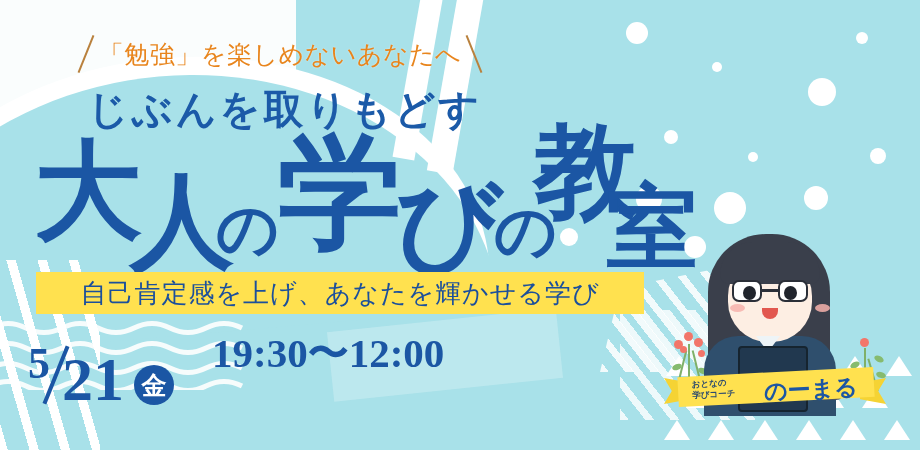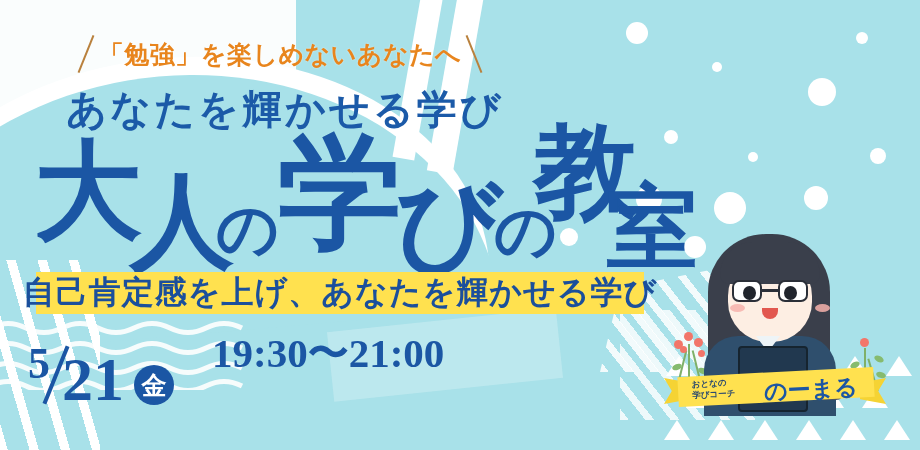--- a/index.html
+++ b/index.html
@@ -137,21 +137,21 @@
     left: 0; top: 34px;
     width: 560px;
     text-align: center;
     display: flex;
     align-items: center;
     justify-content: center;
     gap: 12px;
   }
   .kicker {
     font-family: "Liberation Sans", sans-serif;
-    font-weight: bold;
+    font-weight: normal;
     font-size: 25px;
     color: #e8851d;
     letter-spacing: .5px;
     white-space: nowrap;
     text-shadow: 0 0 2px rgba(255,255,255,.6);
   }
   .slash {
     display: inline-block;
     width: 2px; height: 40px;
     background: #b9813d;
@@ -199,22 +199,22 @@
     position: absolute;
     left: 36px; top: 272px;
     width: 608px; height: 42px;
     background: #ffe14f;
     display: flex;
     align-items: center;
     justify-content: center;
   }
   .yellow-band .txt {
     font-family: "Liberation Sans", sans-serif;
-    font-weight: bold;
-    font-size: 32px;
+    font-weight: normal;
+    font-size: 26px;
     color: #1b4f9c;
     letter-spacing: 1px;
     white-space: nowrap;
   }
 
   .date-row {
     position: absolute;
     left: 28px; top: 330px;
     height: 80px;
     display: flex;
@@ -513,21 +513,21 @@
     <div class="tri" style="left:182px;top:-14px;"></div>
     <div class="tri" style="left:226px;top:-14px;"></div>
   </div>
 
   <div class="kicker-wrap">
     <span class="slash l"></span>
     <span class="kicker">「勉強」を楽しめないあなたへ</span>
     <span class="slash r"></span>
   </div>
 
-  <div class="subline">あなたを輝かせる学び</div>
+  <div class="subline">じぶんを取りもどす</div>
 
   <div class="title">
     <span class="t-dai">大</span>
     <span class="t-jin">人</span>
     <span class="t-no1">の</span>
     <span class="t-gaku">学</span>
     <span class="t-bi">び</span>
     <span class="t-no2">の</span>
     <span class="t-kyo">教</span>
     <span class="t-shitsu">室</span>
@@ -538,21 +538,21 @@
   </div>
 
   <div class="date-row">
     <span class="date-num d-month">5</span>
     <span class="d-slash"></span>
     <span class="date-num d-day">21</span>
     <span class="dow">金</span>
   </div>
 
   <div class="time-venue">
-    <div class="time">19:30〜21:00</div>
+    <div class="time">19:30〜12:00</div>
   </div>
 
   <div class="flower-group" style="left:668px; top:330px; width:46px; height:56px;">
     <div class="stem" style="left:20px; top:14px; height:42px;"></div>
     <div class="stem" style="left:13px; top:20px; height:36px; transform:rotate(14deg);"></div>
     <div class="stem" style="left:28px; top:20px; height:36px; transform:rotate(-14deg);"></div>
     <div class="petal" style="left:16px; top:2px;"></div>
     <div class="petal" style="left:6px;  top:10px;"></div>
     <div class="petal" style="left:26px; top:8px;"></div>
     <div class="petal" style="left:12px; top:16px; width:7px; height:7px;"></div>

